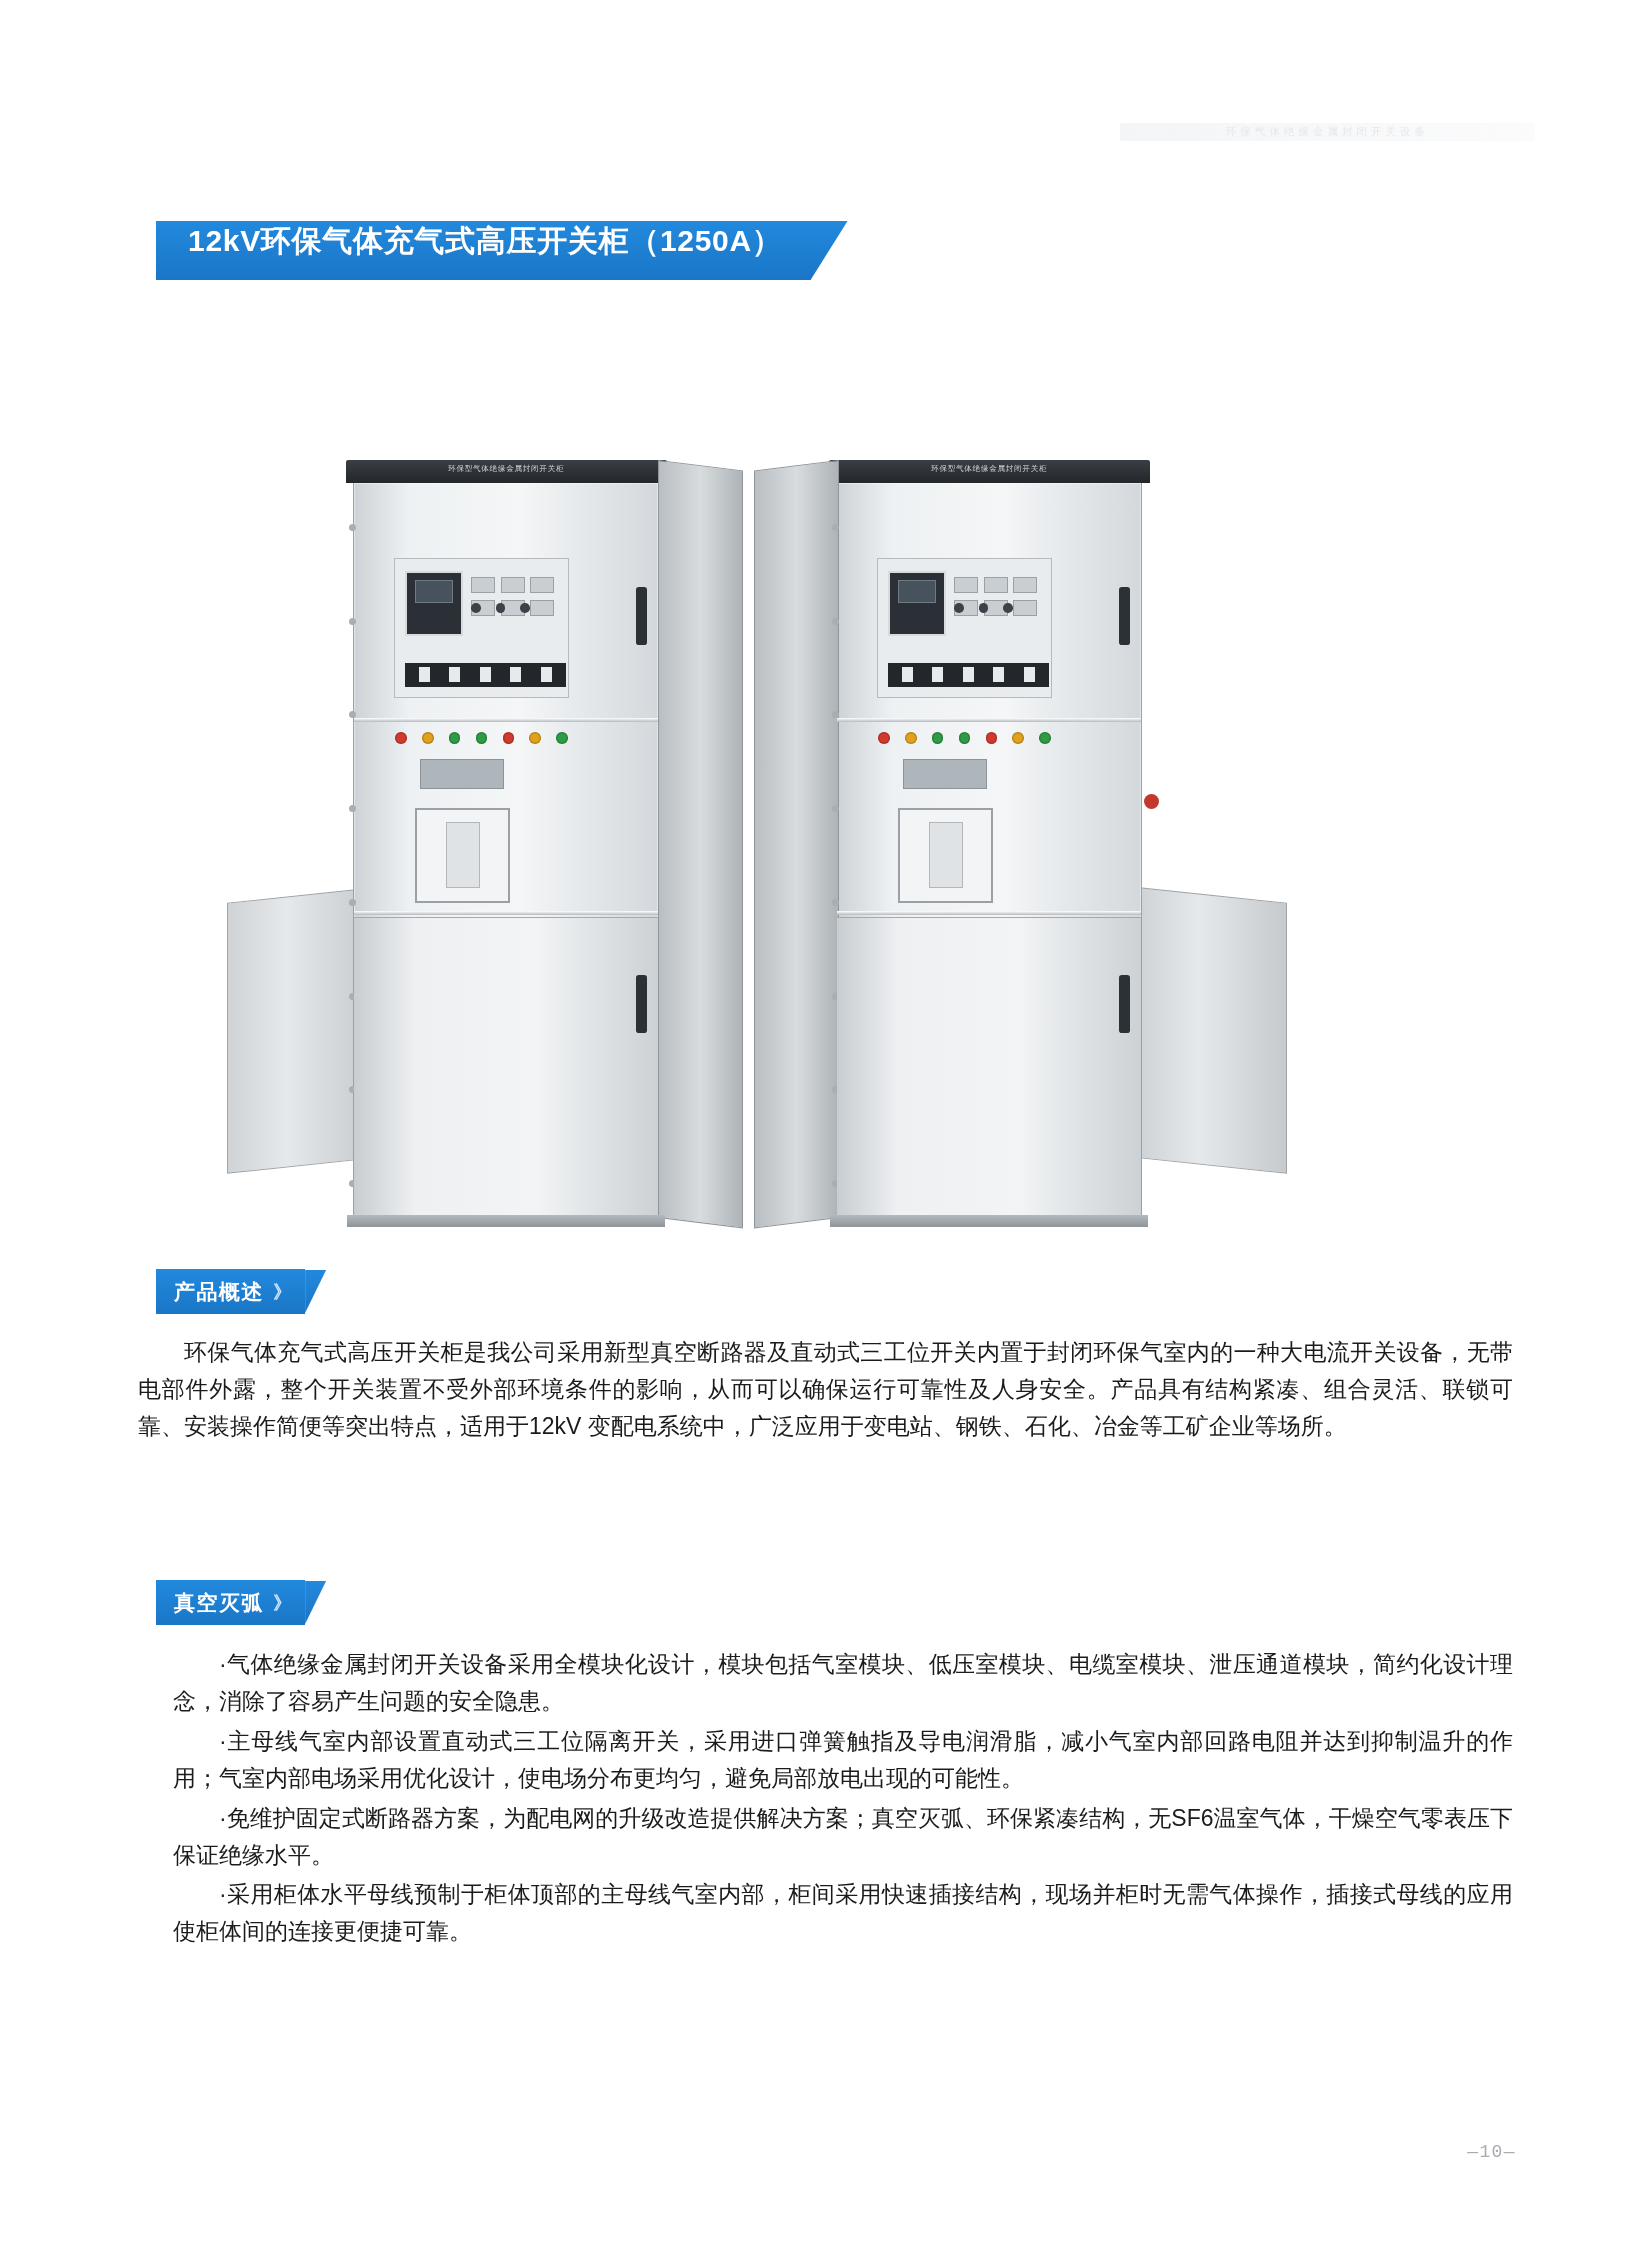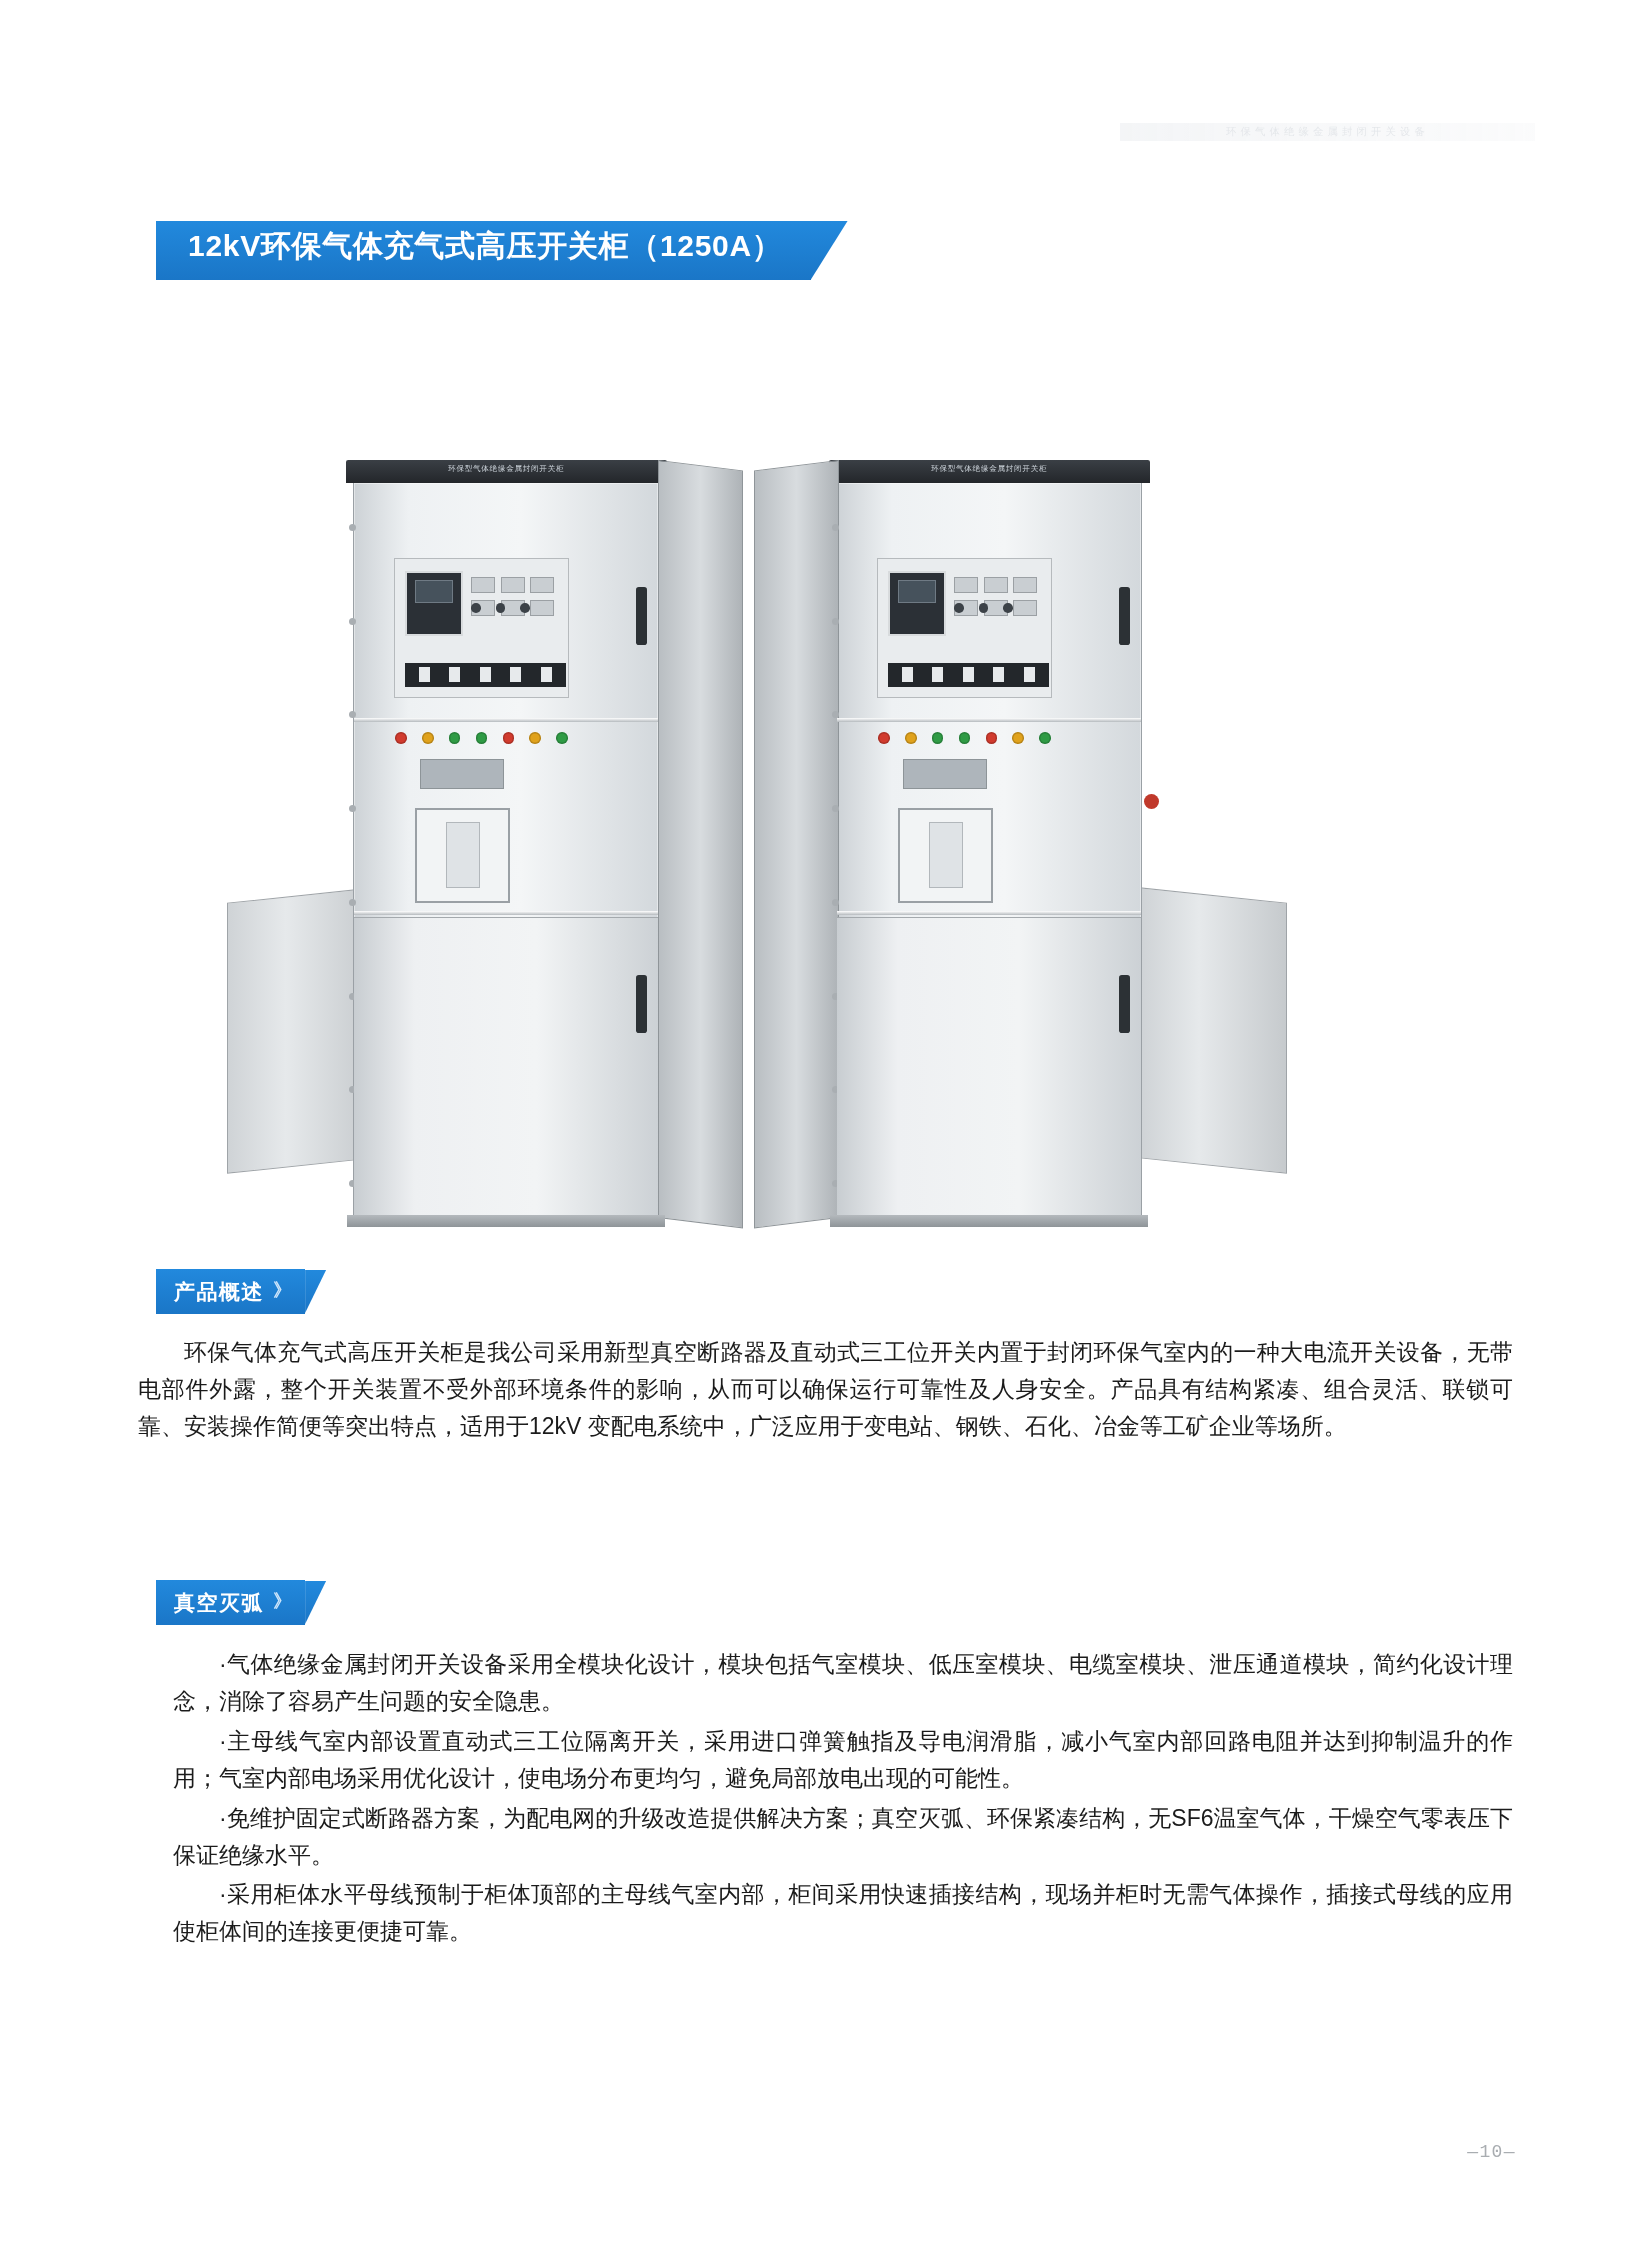--- a/index.html
+++ b/index.html
@@ -47,21 +47,20 @@
     left: 156px;
     top: 221px;
     height: 59px;
     display: flex;
     align-items: stretch;
   }
   .title-banner .bar {
     background: #1f7fd4;
     background: linear-gradient(180deg,#2289dd 0%, #1a76c7 100%);
     display: flex;
-    align-items: center;
     padding: 0 28px 8px 32px;
   }
   .title-banner .bar h1 {
     margin: 0;
     font-size: 30px;
     font-weight: bold;
     color: #ffffff;
     letter-spacing: 0.7px;
     white-space: nowrap;
   }
@@ -307,20 +306,21 @@
   }
   .sec-head .lbl {
     background: #1f7fd4;
     background: linear-gradient(180deg,#2289dd 0%, #1a76c7 100%);
     color: #fff;
     font-size: 21px;
     font-weight: bold;
     letter-spacing: 1.4px;
     padding: 8.3px 12.4px 8.3px 18px;
     display: flex;
+    align-items: center;
     gap: 9.7px;
   }
   .sec-head .chev { font-size: 18px; font-weight: bold; color: #cfe6fb; }
   .sec-head .tail {
     width: 21px;
     align-self: stretch;
     background: linear-gradient(180deg,#2289dd 0%, #1a76c7 100%);
     clip-path: polygon(0 0, 100% 0, 0 100%);
   }
 

